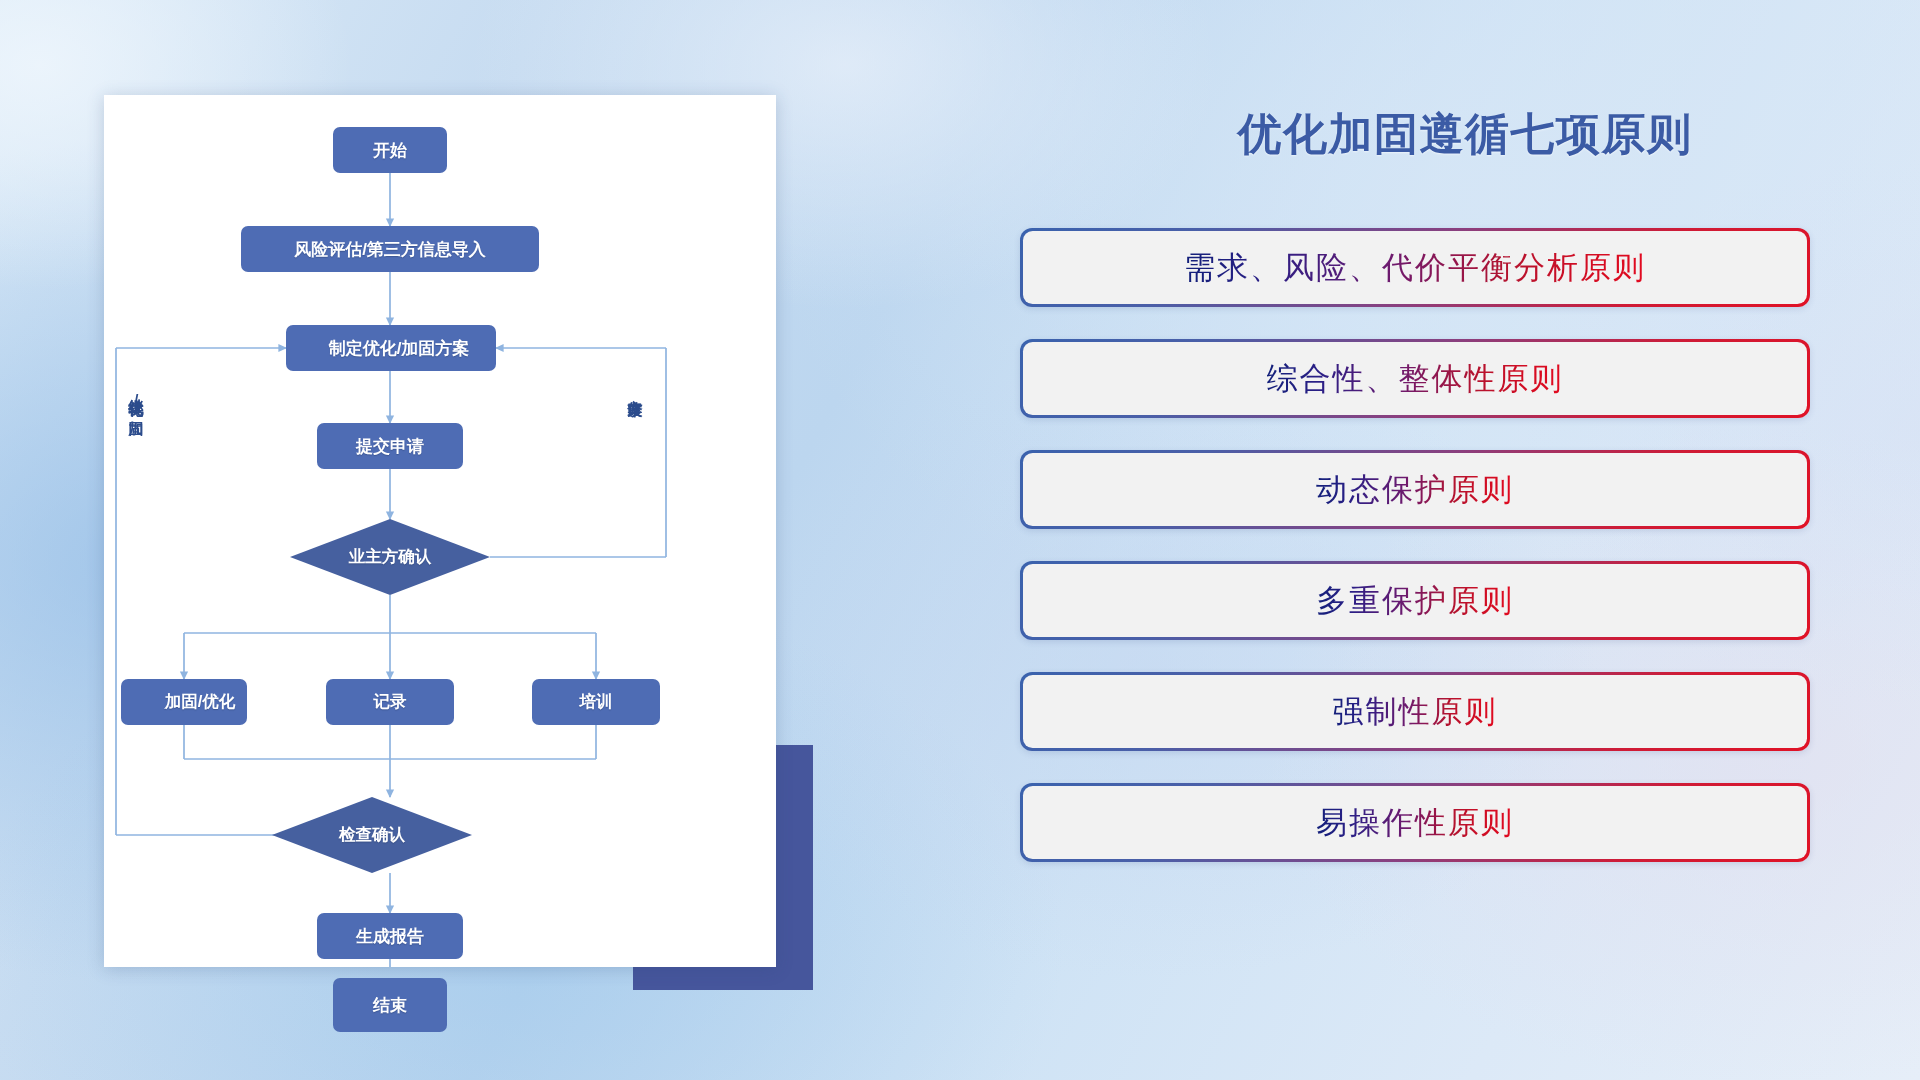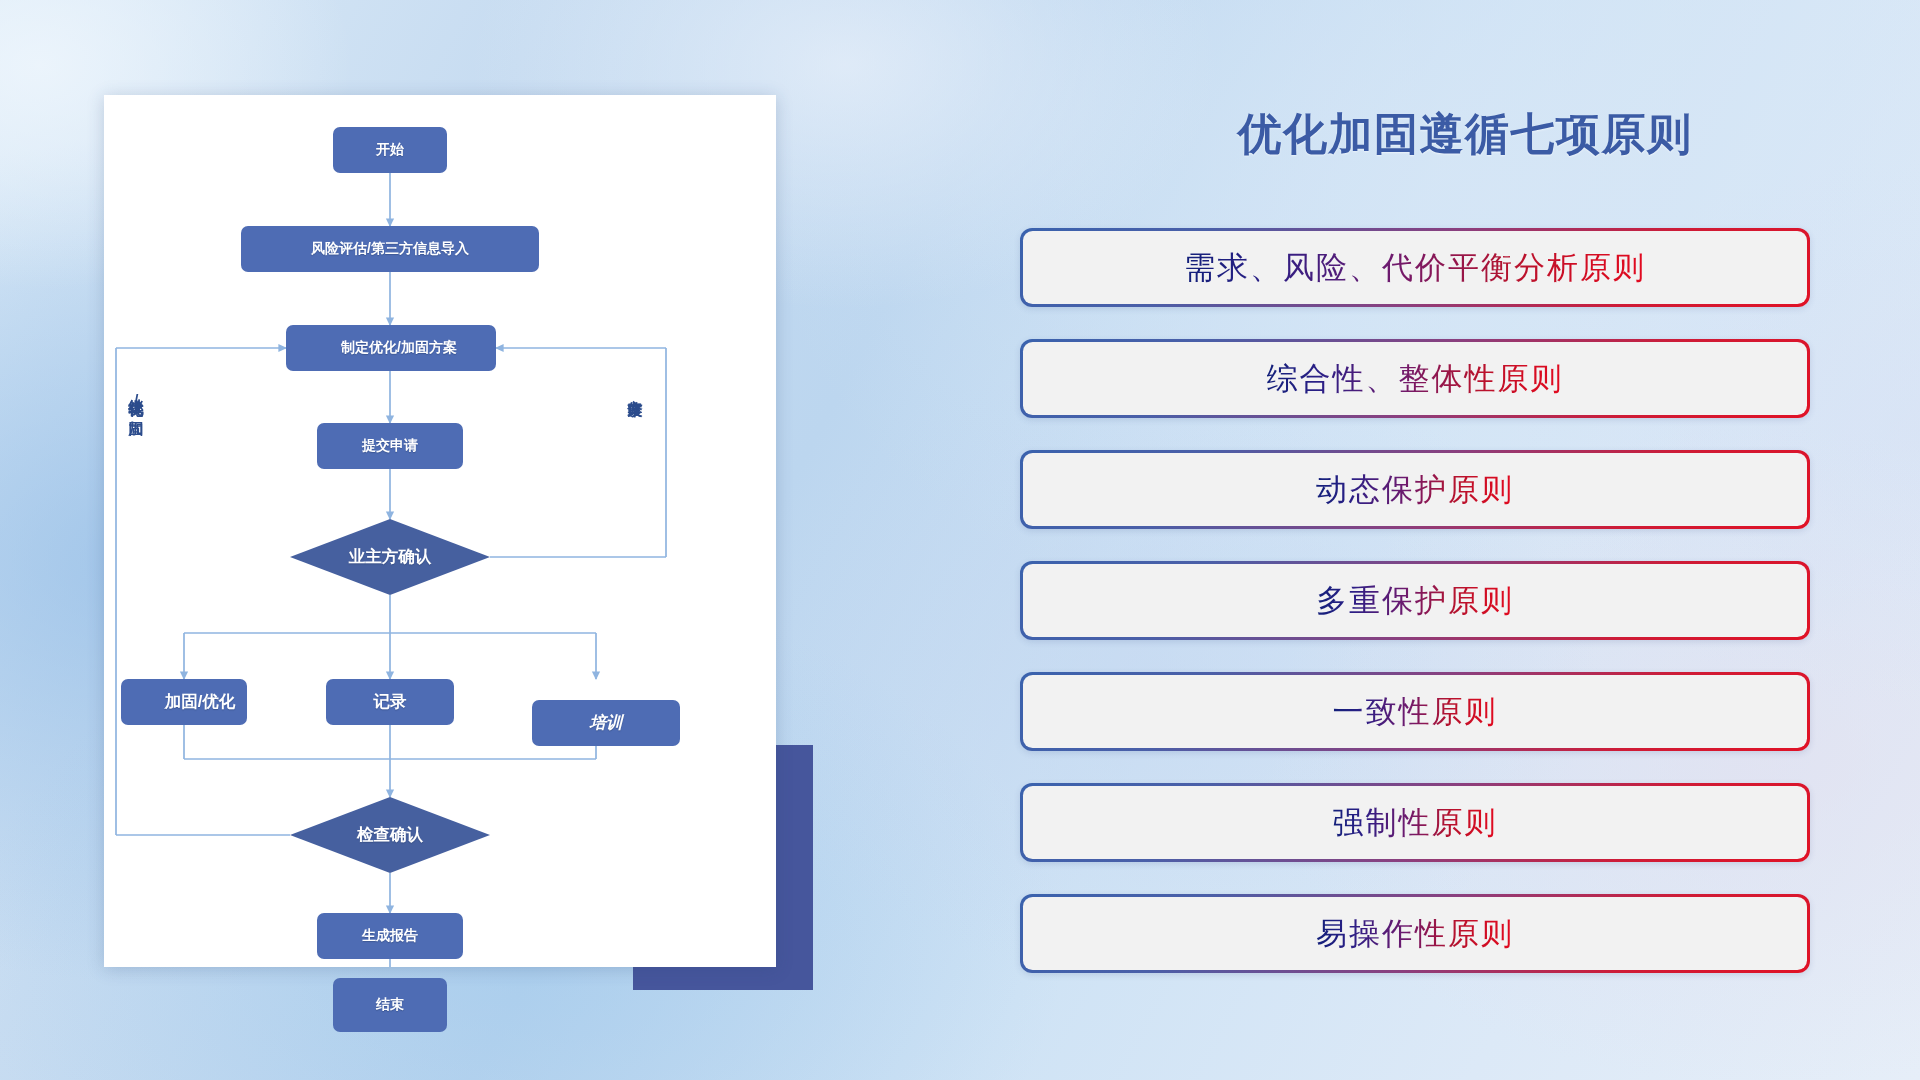--- a/index.html
+++ b/index.html
@@ -38,21 +38,21 @@
   }
   #flow-stage { position:absolute; inset:0; }
   #flow-svg { position:absolute; left:0; top:0; width:672px; height:872px; }
 
   .node {
     position:absolute; display:flex; align-items:center; justify-content:center;
     color:#ffffff; font-weight:bold; white-space:nowrap; z-index:3;
     font-family:"Liberation Sans","DejaVu Sans",sans-serif;
     text-shadow:0 1px 1px rgba(30,50,90,0.35);
   }
-  .node.box { background:#4e6cb4; border-radius:7px; font-size:14px; }
+  .node.box { background:#4e6cb4; border-radius:7px; font-size:17px; }
   .node.box.small { font-size:16.5px; }
   .node.diamond { font-size:16.5px; background:transparent; }
   .node.diamond .dlabel { position:relative; z-index:2; }
   .node.diamond .dshape {
     position:absolute; inset:0; background:#46609f;
     clip-path:polygon(50% 0%,100% 50%,50% 100%,0% 50%);
   }
 
   .vlabel {
     position:absolute; z-index:3;
@@ -176,25 +176,25 @@
       </div>
 
       <div class="node box small" style="left:17px; top:584px; width:126px; height:46px;padding-left:32px;">
         <span>加固/优化</span>
       </div>
 
       <div class="node box small" style="left:222px; top:584px; width:128px; height:46px;">
         <span>记录</span>
       </div>
 
-      <div class="node box small" style="left:428px; top:605px; width:148px; height:46px;font-style:italic;">
+      <div class="node box small" style="left:428px; top:584px; width:128px; height:46px;">
         <span>培训</span>
       </div>
 
-      <div class="node diamond" style="left:186px; top:702px; width:200px; height:76px;">
+      <div class="node diamond" style="left:168px; top:702px; width:200px; height:76px;">
         <div class="dshape"></div>
         <span class="dlabel">检查确认</span>
       </div>
 
       <div class="node box" style="left:213px; top:818px; width:146px; height:46px;">
         <span>生成报告</span>
       </div>
 
       <div class="node box" style="left:229px; top:883px; width:114px; height:54px;">
         <span>结束</span>
@@ -231,25 +231,20 @@
         <span class="pcard-text">动态保护原则</span>
       </div>
     </div>
 
     <div class="pcard">
       <div class="pcard-inner">
         <span class="pcard-text">多重保护原则</span>
       </div>
     </div>
 
-    <div class="pcard">
-      <div class="pcard-inner">
-        <span class="pcard-text">一致性原则</span>
-      </div>
-    </div>
 
     <div class="pcard">
       <div class="pcard-inner">
         <span class="pcard-text">强制性原则</span>
       </div>
     </div>
 
     <div class="pcard">
       <div class="pcard-inner">
         <span class="pcard-text">易操作性原则</span>

